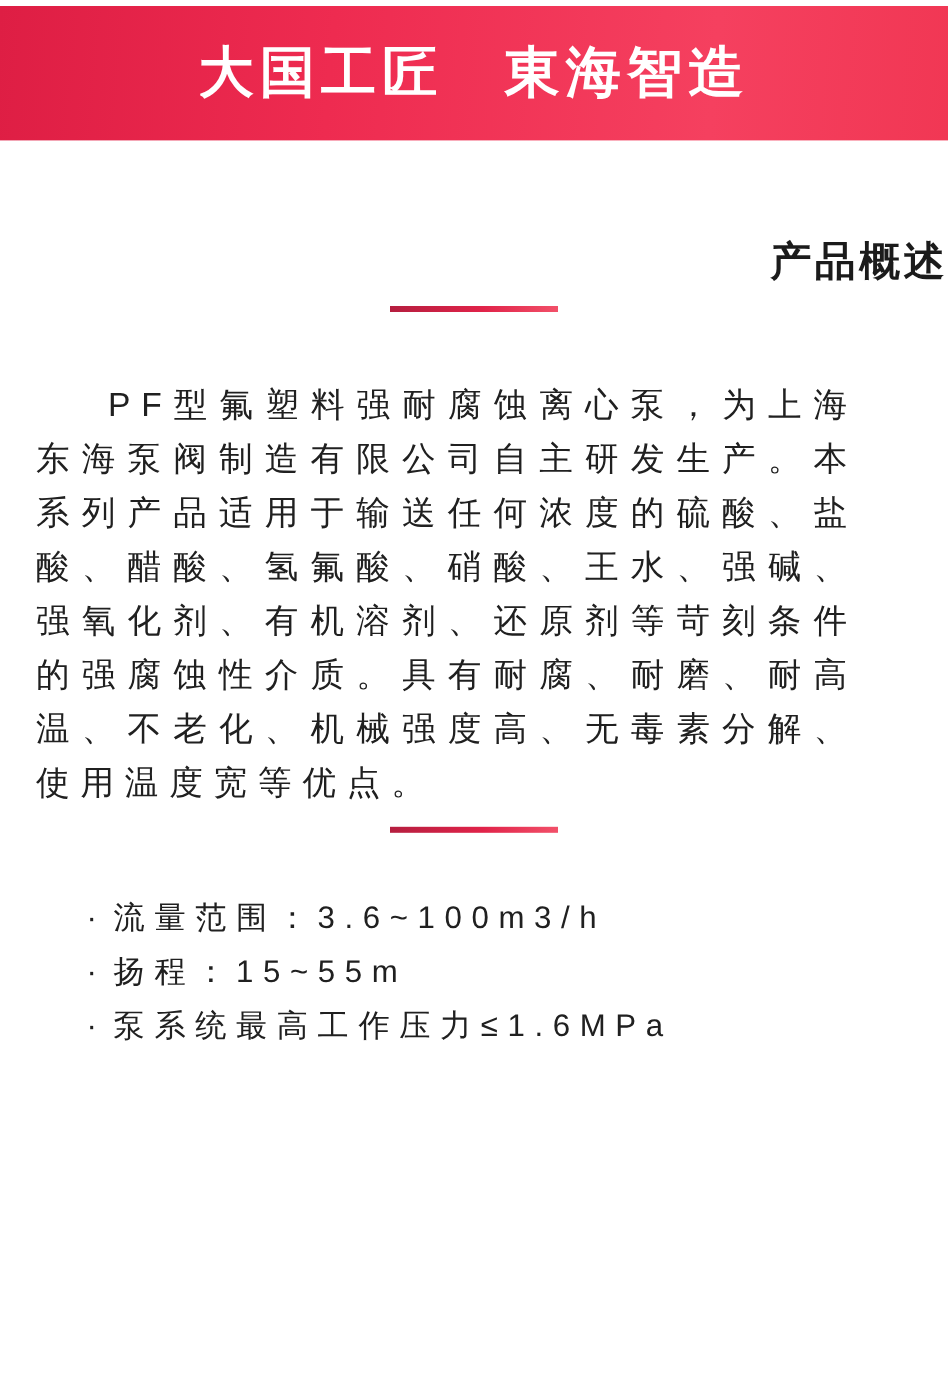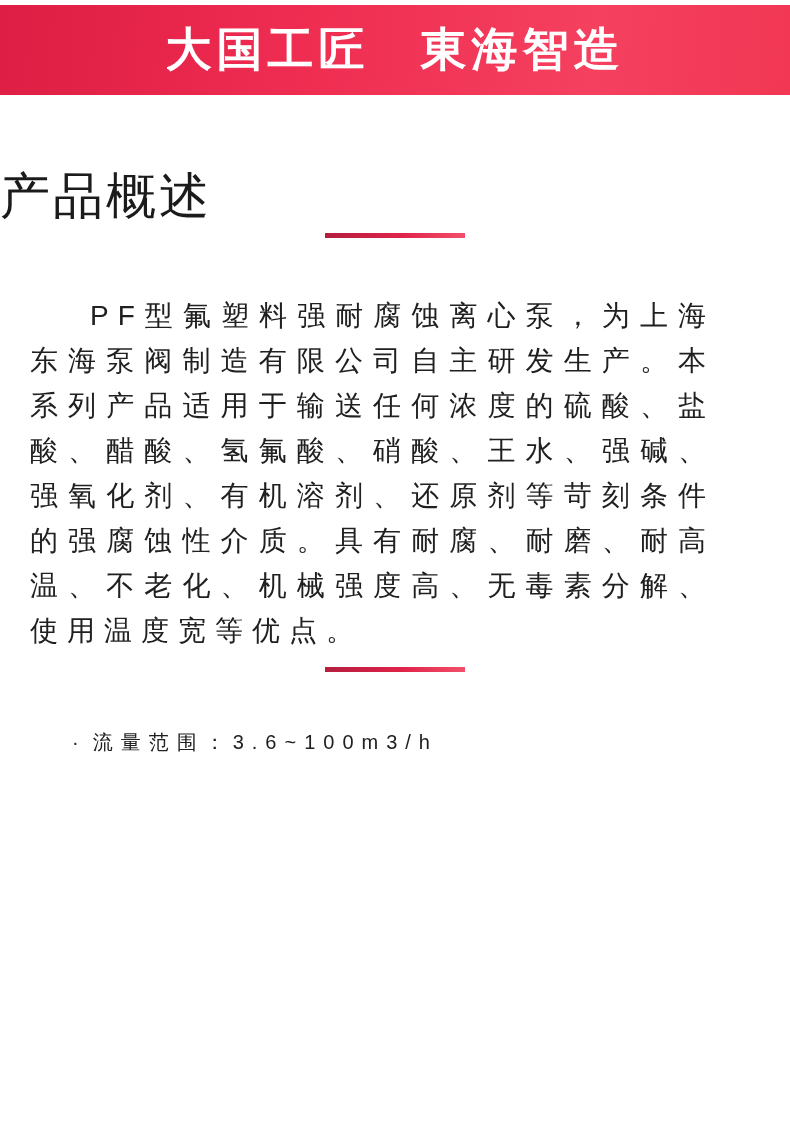--- a/index.html
+++ b/index.html
@@ -5,40 +5,40 @@
   * { margin: 0; padding: 0; box-sizing: border-box; }
   html, body {
     width: 790px;
     background: #ffffff;
     font-family: "Liberation Sans", "DejaVu Sans", sans-serif;
   }
   body { height: 1144px; overflow: hidden; }
 
   .banner {
     margin-top: 5px;
-    height: 90px;
+    height: 112px;
     background: linear-gradient(95deg, #de1e44 0%, #ee2b50 35%, #f5405f 75%, #f13754 100%);
     display: flex;
     align-items: center;
     justify-content: center;
   }
   .banner-title {
     color: #ffffff;
     font-size: 46px;
     font-weight: bold;
     letter-spacing: 5px;
     white-space: nowrap;
   }
 
   .section-title {
     margin-top: 78px;
-    text-align: left;
-    font-size: 50px;
+    text-align: right;
+    font-size: 34px;
     line-height: 46px;
-    font-weight: normal;
+    font-weight: bold;
     color: #1b1b1b;
     letter-spacing: 3px;
   }
   .title-underline {
     width: 140px;
     height: 5px;
     margin: 14px auto 0;
     background: linear-gradient(90deg, #b51e3f 0%, #e02349 55%, #f25069 100%);
   }
 
@@ -50,21 +50,21 @@
     letter-spacing: 9px;
     text-align: justify;
     text-justify: inter-character;
     text-indent: 60px;
   }
 
   .section-conditions .section-title { margin-top: 88px; }
 
   .condition-list {
     margin: 48px 42px 0 72px;
-    font-size: 20px;
+    font-size: 26px;
     color: #202020;
     line-height: 45px;
     letter-spacing: 8px;
   }
   .condition-item { display: block; }
   .bullet-dot { margin-right: 6px; }
 </style>
 </head>
 <body>
 
@@ -78,14 +78,20 @@
   <p class="overview-paragraph">PF型氟塑料强耐腐蚀离心泵，为上海东海泵阀制造有限公司自主研发生产。本系列产品适用于输送任何浓度的硫酸、盐酸、醋酸、氢氟酸、硝酸、王水、强碱、强氧化剂、有机溶剂、还原剂等苛刻条件的强腐蚀性介质。具有耐腐、耐磨、耐高温、不老化、机械强度高、无毒素分解、使用温度宽等优点。</p>
 </section>
 
 <section class="section-conditions">
   <div class="title-underline"></div>
 
   <div class="condition-list">
     <div class="condition-item">
       <span class="bullet-dot">·</span><span>流量范围：3.6~100m3/h</span>
     </div>
+    <div class="condition-item">
+      <span class="bullet-dot">·</span><span>扬程：15~55m</span>
+    </div>
+    <div class="condition-item">
+      <span class="bullet-dot">·</span><span>泵系统最高工作压力≤1.6MPa</span>
+    </div>
   </div>
 </section>
 
 </body></html>

